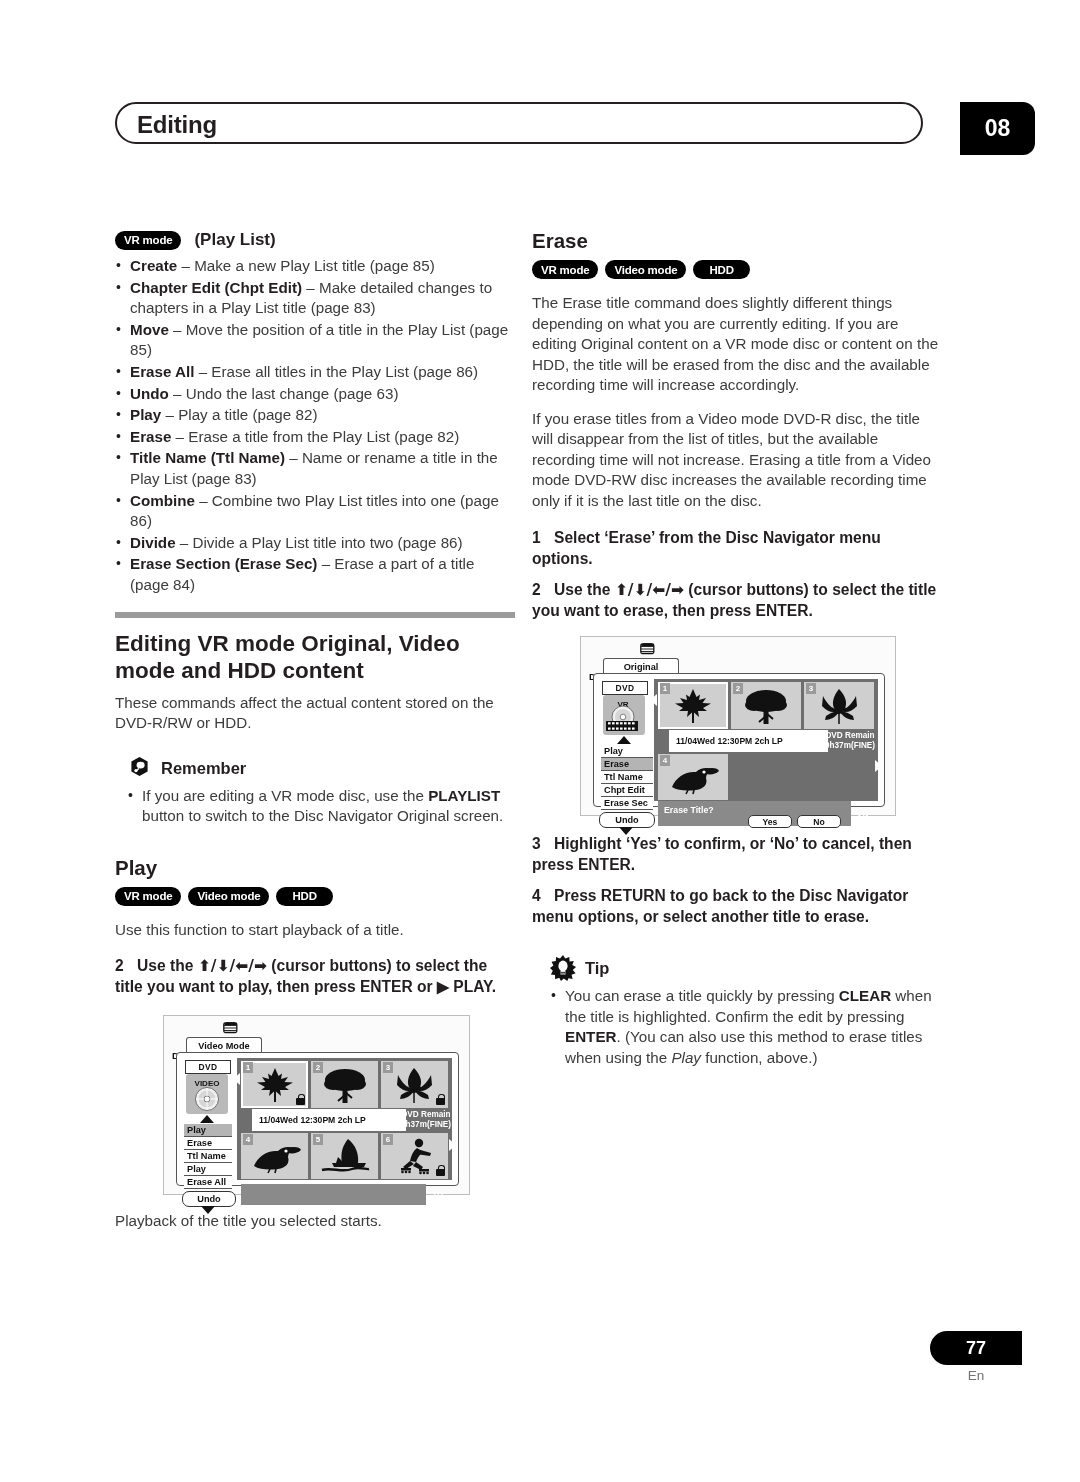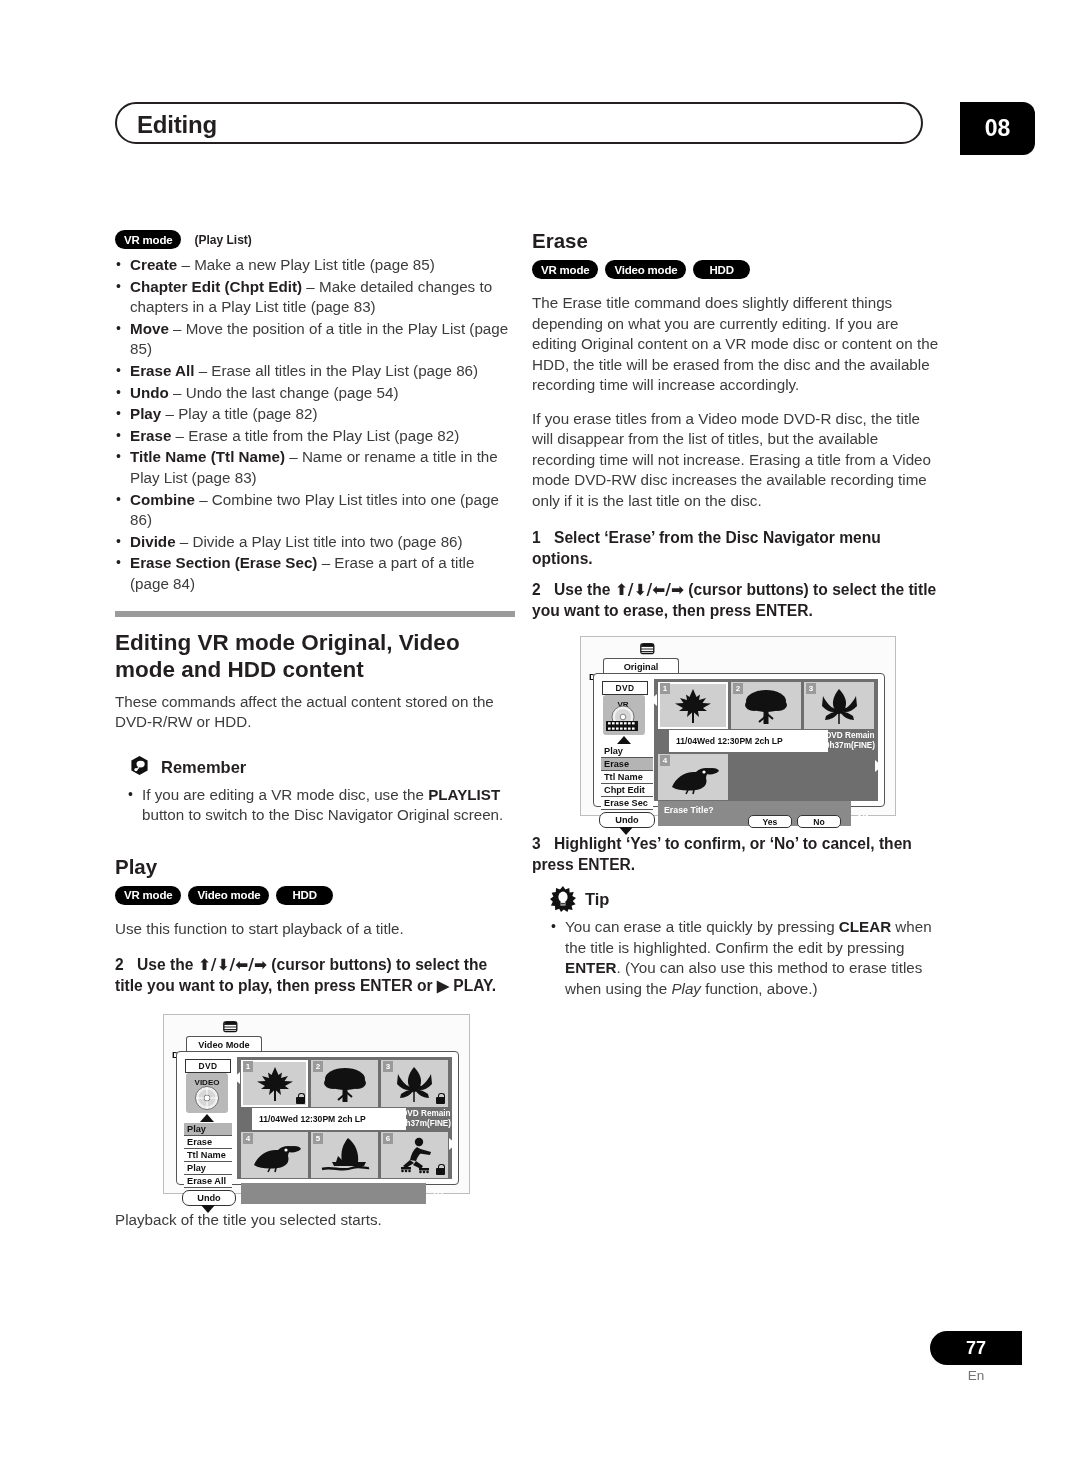--- a/index.html
+++ b/index.html
@@ -54,21 +54,21 @@
   
   .pillrow { display:flex; align-items:center; gap:7px; }
   .pill {
     display:inline-flex; align-items:center; justify-content:center;
     background:#000; color:#fff; border-radius:11px;
     height:19px; padding:0 9px;
     font-size:11.5px; font-weight:bold; letter-spacing:-0.2px;
     white-space:nowrap;
   }
   .pill.wide { padding:0 16px; }
-  .pill-caption { font-size:12px; font-weight:bold; color:#231f20; margin-left:6px; }
+  .pill-caption { font-size:17px; font-weight:bold; color:#231f20; margin-left:6px; }
 
   
   ul.bl { list-style:none; margin:0; padding:0; }
   ul.bl li {
     position:relative; padding-left:15px;
     font-size:15.2px; line-height:20.6px; color:#3c3c3c;
     margin-bottom:1px;
   }
   ul.bl li:before {
     content:"\2022"; position:absolute; left:1px; top:-1px;
@@ -194,21 +194,21 @@
     <div class="pillrow" style="margin-bottom:6px;">
       <span class="pill">VR mode</span>
       <span class="pill-caption">(Play List)</span>
     </div>
 
     <ul class="bl" id="pl-list">
         <li><b>Create</b><span> – Make a new Play List title (page 85)</span></li>
         <li><b>Chapter Edit</b><b> (Chpt Edit)</b><span> – Make detailed changes to chapters in a Play List title (page 83)</span></li>
         <li><b>Move</b><span> – Move the position of a title in the Play List (page 85)</span></li>
         <li><b>Erase All</b><span> – Erase all titles in the Play List (page 86)</span></li>
-        <li><b>Undo</b><span> – Undo the last change (page 54)</span></li>
+        <li><b>Undo</b><span> – Undo the last change (page 63)</span></li>
         <li><b>Play</b><span> – Play a title (page 82)</span></li>
         <li><b>Erase</b><span> – Erase a title from the Play List (page 82)</span></li>
         <li><b>Title Name</b><b> (Ttl Name)</b><span> – Name or rename a title in the Play List (page 83)</span></li>
         <li><b>Combine</b><span> – Combine two Play List titles into one (page 86)</span></li>
         <li><b>Divide</b><span> – Divide a Play List title into two (page 86)</span></li>
         <li><b>Erase Section (Erase Sec)</b><span> – Erase a part of a title (page 84)</span></li>
       </ul>
 
     <div class="rule" style="margin-top:16px;"></div>
 
@@ -512,20 +512,23 @@
       <div class="statusbar" style="left:77px; top:164px; width:193px; height:25px;"></div>
       <div class="confirm-txt" style="left:83px; top:168px;">Erase Title?</div>
       <div class="yn-btn" style="left:167px; top:178px; width:42px; height:11px;text-align:right;">Yes</div>
       <div class="yn-btn" style="left:216px; top:178px; width:42px; height:11px;">No</div>
       <div class="pagecount" style="left:276px; top:176px;">1/1</div>
     </div>
 
     <div class="step">
       <span class="num">3</span><span>Highlight ‘Yes’ to confirm, or ‘No’ to cancel, then press ENTER.</span>
     </div>
+    <div class="step" style="margin-bottom:28px;">
+      <span class="num">4</span><span>Press RETURN to go back to the Disc Navigator menu options, or select another title to erase.</span>
+    </div>
 
     <div class="notice-head" style="margin-left:18px;">
       <svg width="26" height="26" viewBox="0 0 26 26">
         <g fill="#111">
           <polygon points="13,0 15.3,3.6 19.3,2.1 19.6,6.4 23.8,6 22.3,10 26,12.1 22.8,15 25.6,18.3 21.6,19.8 22.6,24 18.4,23.2 17.4,26 13.8,23.6 11,26 9.2,22.8 5.2,24.2 5,20 0.9,19.6 2.8,15.8 0,13 3.4,10.5 1.6,6.7 5.8,6.1 6,2 10,3.4"></polygon>
         </g>
         <ellipse cx="13" cy="11" rx="4.6" ry="5.4" fill="#fff"></ellipse>
         <rect x="10.6" y="15.4" width="4.8" height="4.4" fill="#fff"></rect>
         <path d="M10.8 17.4 L15.2 17.4 M10.8 19 L15.2 19" stroke="#111" stroke-width="0.9"></path>
       </svg>

